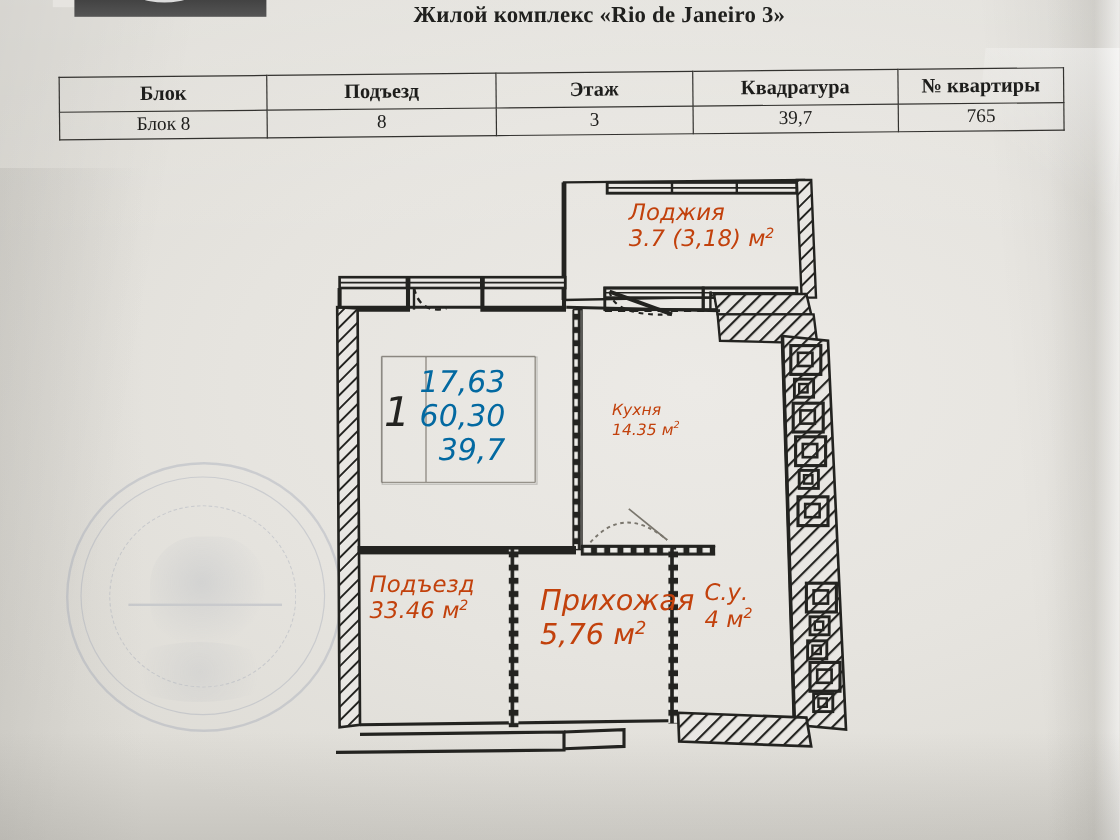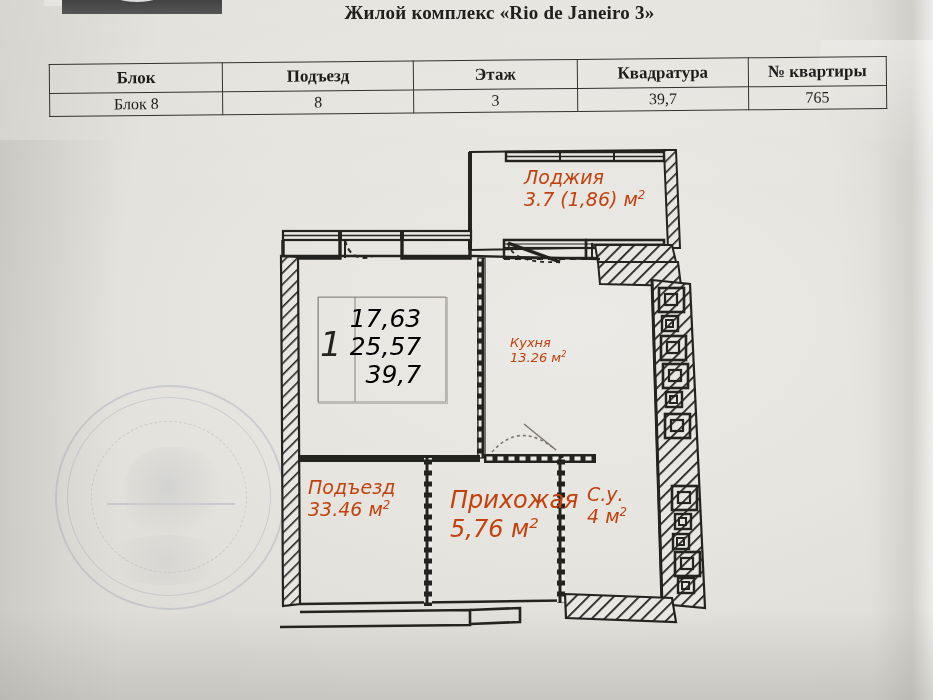--- a/index.html
+++ b/index.html
@@ -102,21 +102,21 @@
   #lbl-hall{left:450px;top:487px;font-size:24px;}
   #lbl-su{left:587px;top:483px;font-size:19px;}
 
   #lbl-rooms{position:absolute;left:320px;top:305px;display:flex;align-items:center;gap:8px;}
   #lbl-rooms .big{
     font-family:"DejaVu Sans",sans-serif;font-style:italic;
     font-size:34px;color:#232320;padding-bottom:6px;
   }
   #lbl-rooms .nums{
     font-family:"DejaVu Sans",sans-serif;font-style:italic;
-    font-size:25px;color:#000000;text-align:right;line-height:1.12;
+    font-size:25px;color:#0369a1;text-align:right;line-height:1.12;
   }
   
   #pencil-box{
     position:absolute;left:318px;top:297px;width:128px;height:105px;
     border:1px solid rgba(90,88,82,.30);
   }
   
   #stamp{
     position:absolute;left:55px;top:385px;width:230px;height:225px;
     opacity:.30;
@@ -330,29 +330,29 @@
       <line x1="446" y1="297" x2="446" y2="402"></line>
       <line x1="355" y1="297" x2="355" y2="402"></line>
     </g>
   </g>
 </svg>
 </div>
 
 <div class="hand" id="lbl-loggia">
   <div>Лоджия</div>
   <div class="l2">
-    <span>3.7 (1,86)</span>
+    <span>3.7 (3,18)</span>
     <span>м</span><span class="sup">2</span>
   </div>
 </div>
 
 <div class="hand" id="lbl-kitchen">
   <div>Кухня</div>
   <div>
-    <span>13.26</span>
+    <span>14.35</span>
     <span>м</span><span class="sup">2</span>
   </div>
 </div>
 
 <div class="hand" id="lbl-living">
   <div>Подъезд</div>
   <div>
     <span>33.46</span>
     <span>м</span><span class="sup">2</span>
   </div>
@@ -372,16 +372,16 @@
     <span>4</span>
     <span>м</span><span class="sup">2</span>
   </div>
 </div>
 
 <div id="pencil-box"></div>
 <div id="lbl-rooms">
   <div class="big">1</div>
   <div class="nums">
     <div>17,63</div>
-    <div>25,57</div>
+    <div>60,30</div>
     <div>39,7</div>
   </div>
 </div>
 
 </body></html>

